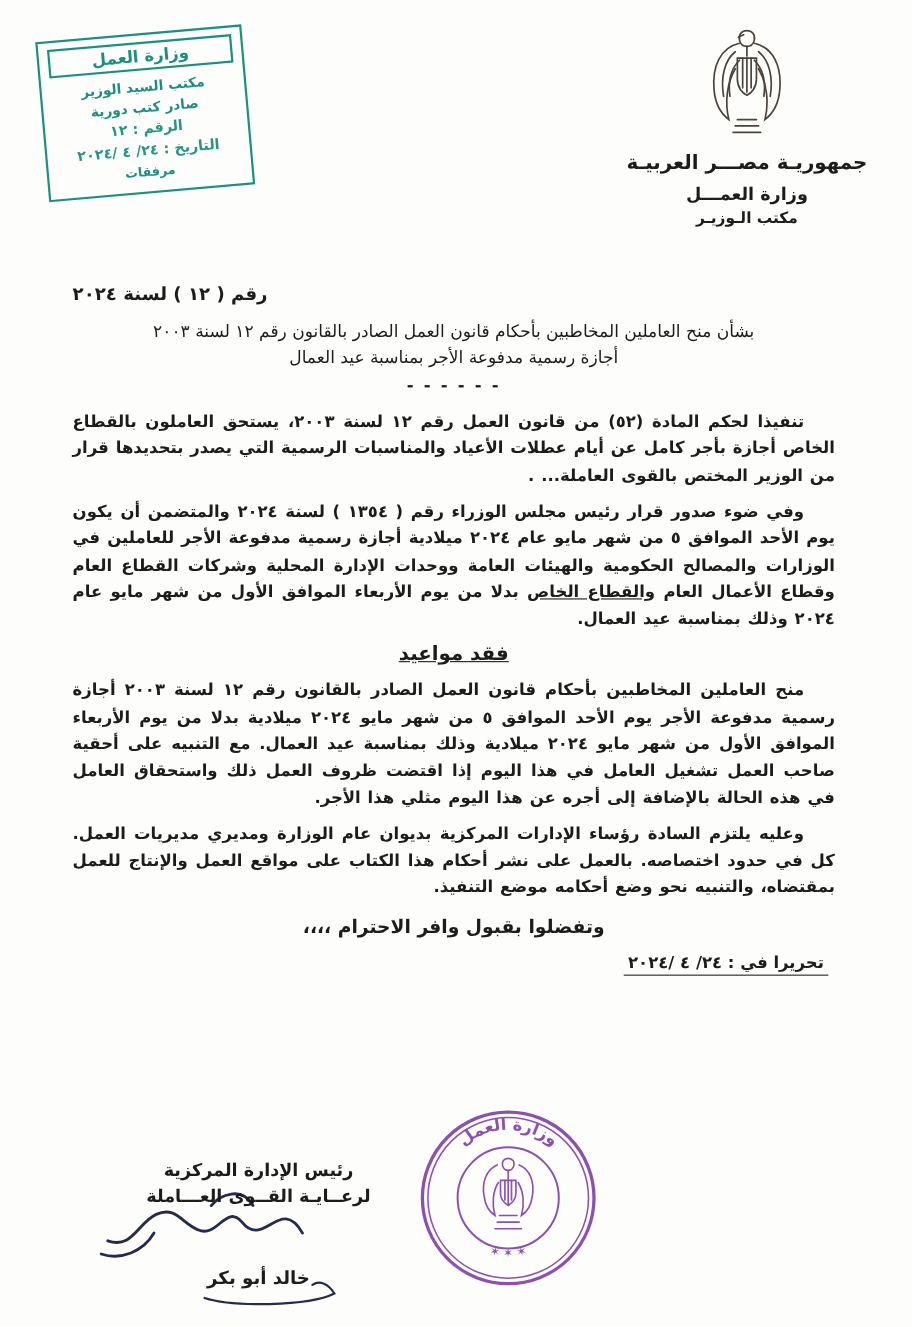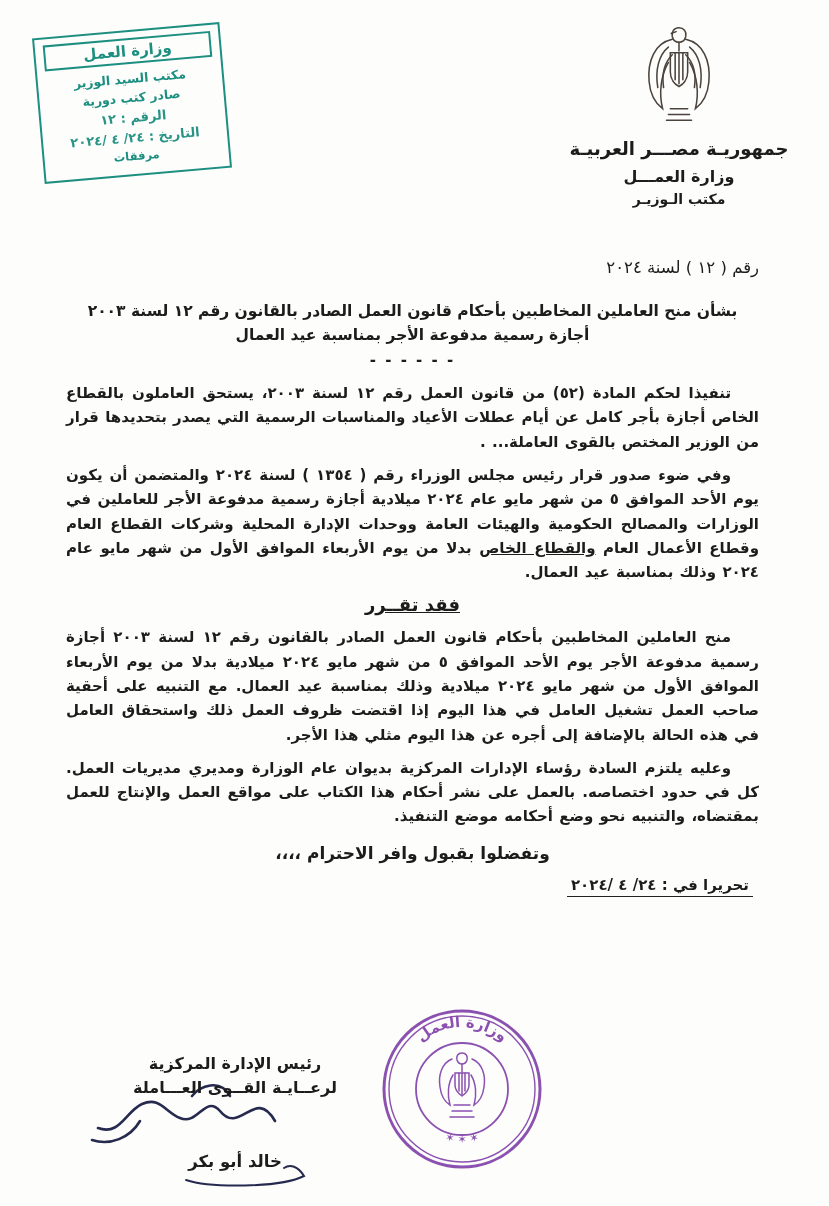--- a/index.html
+++ b/index.html
@@ -81,29 +81,29 @@
     left:66px;
   }
   .doc-type{
     text-align:center;
     font-size:19px;
     font-weight:bold;
     letter-spacing:3px;
     margin-bottom:6px;
   }
   .number-line{
-    text-align:right;
+    text-align:left;
     font-size:16.5px;
+    font-weight:bold;
+    margin-bottom:12px;
+  }
+  .subject{
+    text-align:center;
+    font-size:15.5px;
     font-weight:normal;
-    margin-bottom:22px;
-  }
-  .subject{
-    text-align:center;
-    font-size:15.5px;
-    font-weight:bold;
     line-height:1.55;
   }
   .divider{
     text-align:center;
     font-size:15px;
     font-weight:bold;
     letter-spacing:2px;
     margin:4px 0 12px;
   }
   .para{
@@ -228,21 +228,21 @@
     <div class="number-line">رقم ( ١٢ ) لسنة ٢٠٢٤</div>
     <div class="subject">بشأن منح العاملين المخاطبين بأحكام قانون العمل الصادر بالقانون رقم ١٢ لسنة ٢٠٠٣</div>
     <div class="subject">أجازة رسمية مدفوعة الأجر بمناسبة عيد العمال</div>
     <div class="divider">- - - - - -</div>
 
     <p class="para">تنفيذا لحكم المادة (٥٢) من قانون العمل رقم ١٢ لسنة ٢٠٠٣، يستحق العاملون بالقطاع الخاص أجازة بأجر كامل عن أيام عطلات الأعياد والمناسبات الرسمية التي يصدر بتحديدها قرار من الوزير المختص بالقوى العاملة... .</p>
 
     <p class="para"><span>وفي ضوء صدور قرار رئيس مجلس الوزراء رقم (  ١٣٥٤  ) لسنة ٢٠٢٤ والمتضمن أن يكون يوم الأحد الموافق ٥ من شهر مايو عام ٢٠٢٤ ميلادية أجازة رسمية مدفوعة الأجر للعاملين في الوزارات والمصالح الحكومية والهيئات العامة ووحدات الإدارة المحلية وشركات القطاع العام وقطاع الأعمال العام </span><span class="inline-bold-u">والقطاع الخاص</span><span> بدلا من يوم الأربعاء الموافق الأول من شهر مايو عام ٢٠٢٤ وذلك بمناسبة عيد العمال.</span></p>
 
 
-    <div class="decision-heading">فقد تقــرر</div>
+    <div class="decision-heading">فقد مواعيد</div>
 
     <p class="para">منح العاملين المخاطبين بأحكام قانون العمل الصادر بالقانون رقم ١٢ لسنة ٢٠٠٣ أجازة رسمية مدفوعة الأجر يوم الأحد الموافق ٥ من شهر مايو ٢٠٢٤ ميلادية بدلا من يوم الأربعاء الموافق الأول من شهر مايو ٢٠٢٤ ميلادية وذلك بمناسبة عيد العمال. مع التنبيه على أحقية صاحب العمل تشغيل العامل في هذا اليوم إذا اقتضت ظروف العمل ذلك واستحقاق العامل في هذه الحالة بالإضافة إلى أجره عن هذا اليوم مثلي هذا الأجر.</p>
 
     <p class="para">وعليه يلتزم السادة رؤساء الإدارات المركزية بديوان عام الوزارة ومديري مديريات العمل. كل في حدود اختصاصه. بالعمل على نشر أحكام هذا الكتاب على مواقع العمل والإنتاج للعمل بمقتضاه، والتنبيه نحو وضع أحكامه موضع التنفيذ.</p>
 
     <div class="salutation">وتفضلوا بقبول وافر الاحترام ،،،،</div>
 
     <div class="date-line-wrap">
       <span class="date-line">تحريرا في :   ٢٤/   ٤   /٢٠٢٤</span>
     </div>

